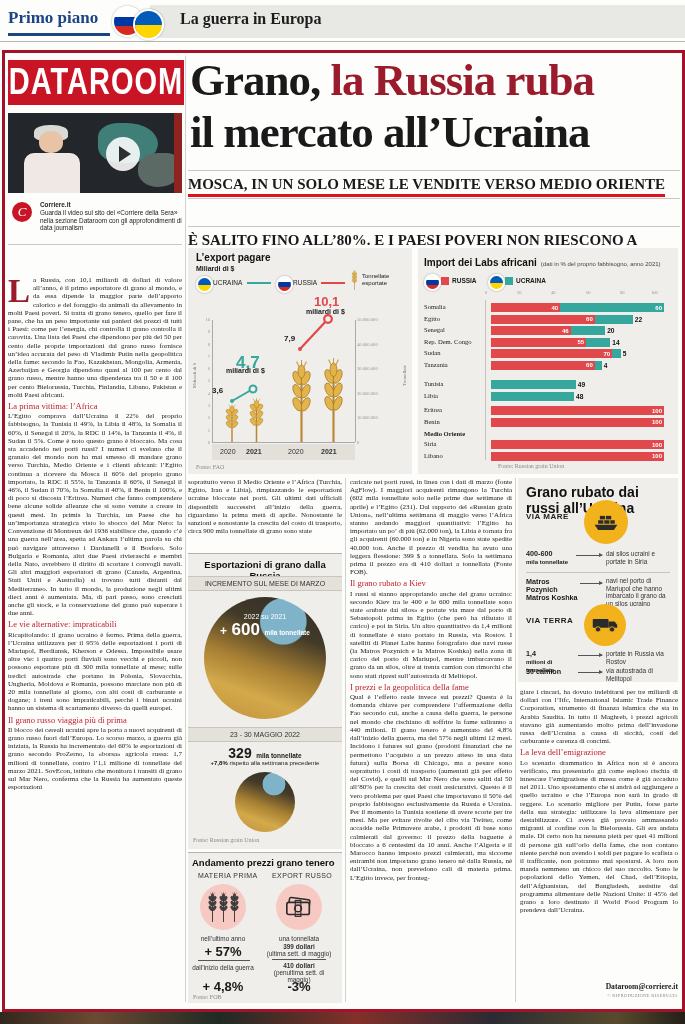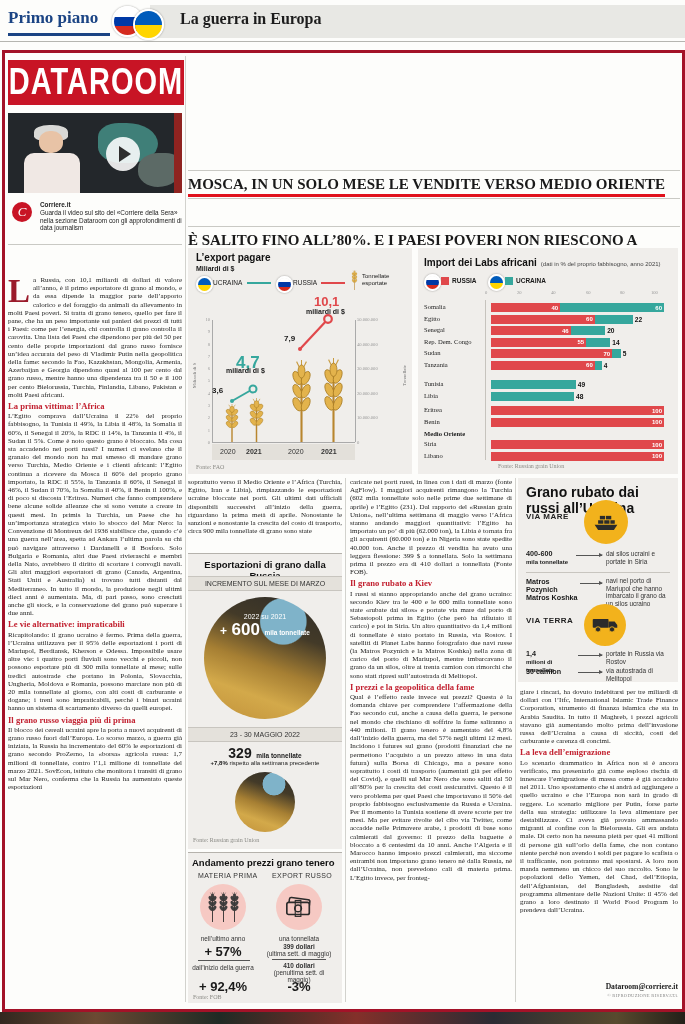--- a/index.html
+++ b/index.html
@@ -44,21 +44,21 @@
   .hl{left:190px;top:54px;width:492px;font-size:45px;line-height:52px;font-weight:bold;letter-spacing:-1px;}
   .hl .red{color:#9a1b2b;}
   .deck-rule{height:1px;background:#c9c9c4;left:188px;width:492px;}
   .deck{left:188px;width:494px;font-size:15px;line-height:20px;font-weight:bold;}
   .u-red{border-bottom:3px solid #e0111c;padding-bottom:2px;}
   
   .vline{width:1px;background:#d2d2cd;}
   
   .body-col{font-size:7px;line-height:8.2px;overflow:hidden;}
   .body-col p{margin:0 0 2px 0;}
-  .shead{color:#c22130;font-size:8.6px;font-weight:bold;margin:3px 0 2px 0;}
+  .shead{color:#c22130;font-size:8.6px;font-weight:normal;margin:3px 0 2px 0;}
   .dropcap{float:left;font-size:33px;line-height:28px;color:#9a1b2b;padding:1px 3px 0 0;font-weight:bold;}
   
   .gbox{background:#f0eeeb;}
   .gtitle{font-size:10px;font-weight:bold;color:#111;}
   .gsub{font-size:6px;color:#444;font-weight:normal;}
   .band{background:#e4e1db;border-top:1px solid #c8c5bf;border-bottom:1px solid #c8c5bf;
         font-size:7px;text-align:center;color:#333;}
   .src{font-size:6px;color:#8a8a85;}
   
   .tickL{font-size:4.6px;color:#999;text-align:right;}
@@ -179,20 +179,24 @@
       </div>
   </div>
 
   <div class="abs clogo">C</div>
   <div class="abs cnote sans">
     <span class="b">Corriere.it</span><br>
     <span>Guarda il video sul sito del «Corriere della Sera» nella sezione Dataroom con gli approfondimenti di data journalism</span>
   </div>
   <div class="abs byrule"></div>
 
+  <div class="abs hl">
+    <span>Grano,</span><span class="red"> la Russia ruba</span><br>
+    <span>il mercato all’Ucraina</span>
+  </div>
 
   <div class="abs deck-rule" style="top:170px"></div>
   <div class="abs deck" style="top:174px"><span class="u-red">MOSCA, IN UN SOLO MESE LE VENDITE VERSO MEDIO ORIENTE</span></div>
   <div class="abs deck-rule" style="top:198px"></div>
   <div class="abs deck-rule" style="top:226px"></div>
   <div class="abs deck" style="top:230px"><span>È SALITO FINO ALL’80%. E I PAESI POVERI NON RIESCONO A PAGARE</span></div>
 
   <div class="abs vline" style="left:185px;top:56px;height:946px"></div>
   <div class="abs vline" style="left:345px;top:478px;height:524px"></div>
   <div class="abs vline" style="left:515px;top:478px;height:524px"></div>
@@ -494,21 +498,21 @@
     </div>
     <div class="abs pink" style="left:88px;top:31px;width:46px;height:46px">
       <svg width="30" height="24" viewBox="0 0 32 24">
           <use href="#banknote"></use>
         </svg>
     </div>
     <div class="abs plab" style="left:2px;top:82px;width:66px">nell’ultimo anno</div>
     <div class="abs pbig" style="left:2px;top:91px;width:66px">+ 57%</div>
     <div class="abs pdiv" style="left:10px;top:107px;width:52px"></div>
     <div class="abs plab" style="left:2px;top:111px;width:66px">dall’inizio della guerra</div>
-    <div class="abs pbig" style="left:2px;top:126px;width:66px">+ 92,4%</div>
+    <div class="abs pbig" style="left:2px;top:126px;width:66px">+ 4,8%</div>
     <div class="abs plab" style="left:76px;top:82px;width:70px">una tonnellata</div>
     <div class="abs plab b" style="left:76px;top:90px;width:70px">399 dollari</div>
     <div class="abs plab" style="left:76px;top:97px;width:70px">(ultima sett. di maggio)</div>
     <div class="abs pdiv" style="left:84px;top:106px;width:54px"></div>
     <div class="abs plab b" style="left:76px;top:109px;width:70px">410 dollari</div>
     <div class="abs plab" style="left:76px;top:116px;width:70px">(penultima sett. di maggio)</div>
     <div class="abs pbig" style="left:76px;top:126px;width:70px">-3%</div>
     <div class="abs src" style="left:5px;top:141px">Fonte: FOB</div>
   </div>
 

